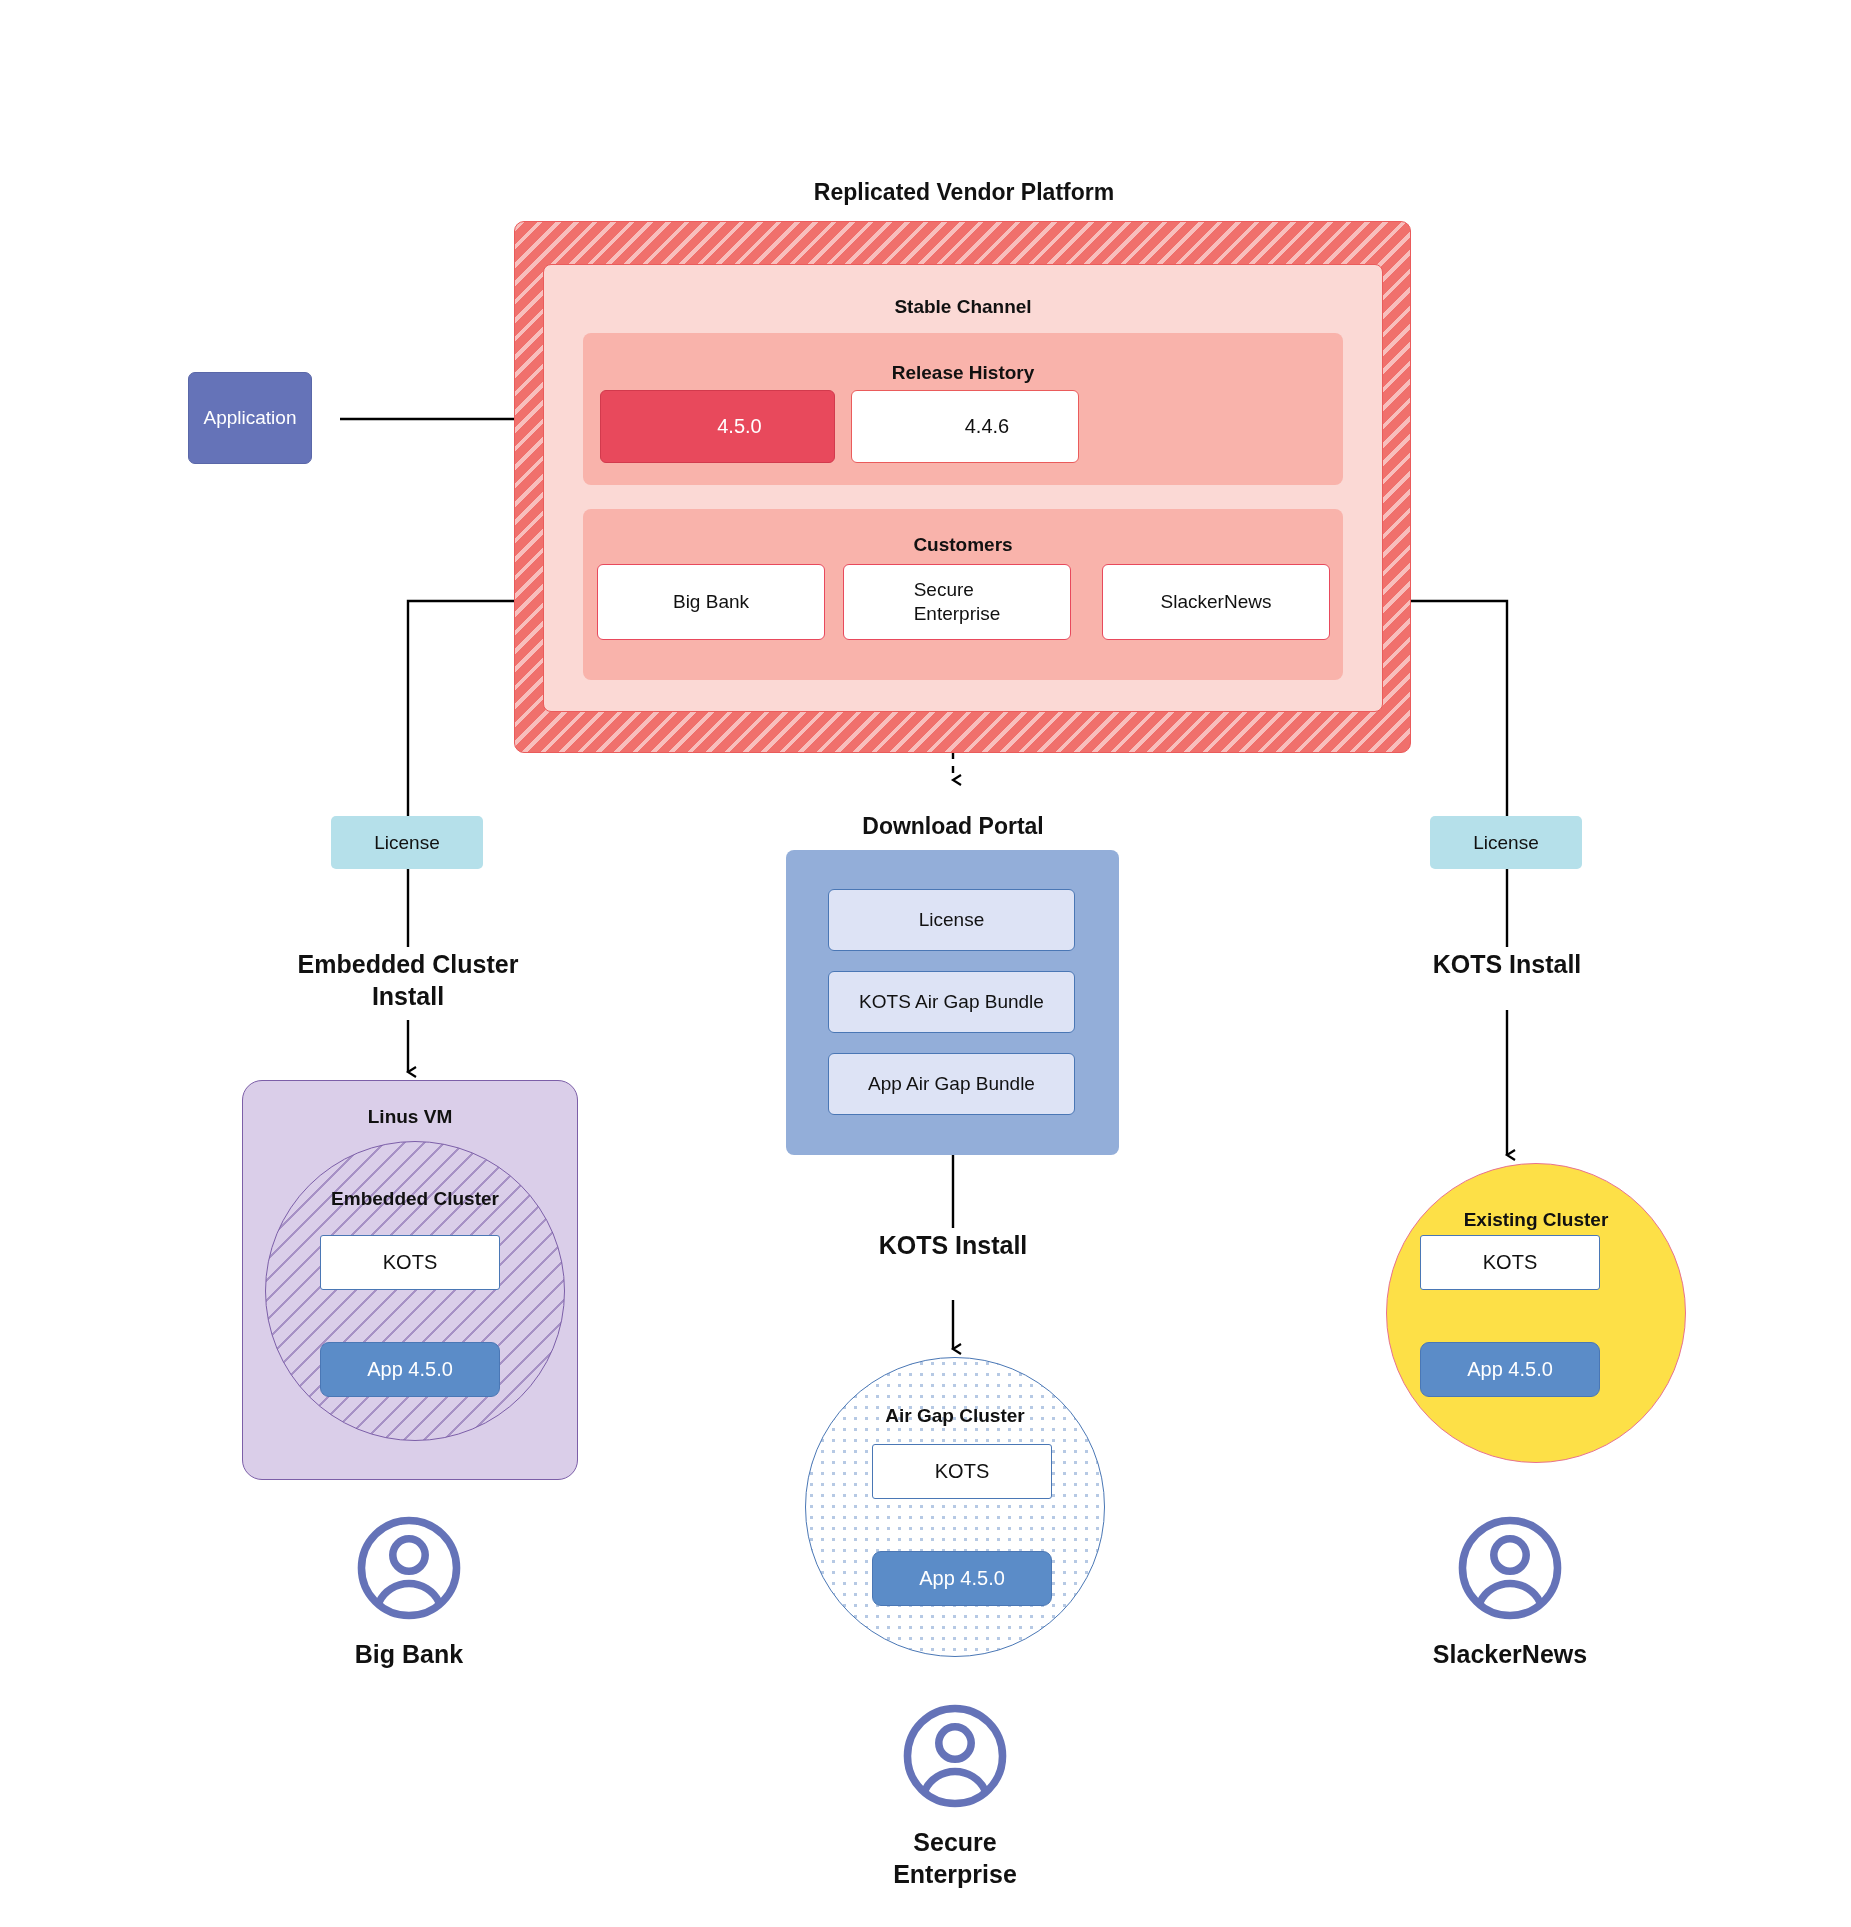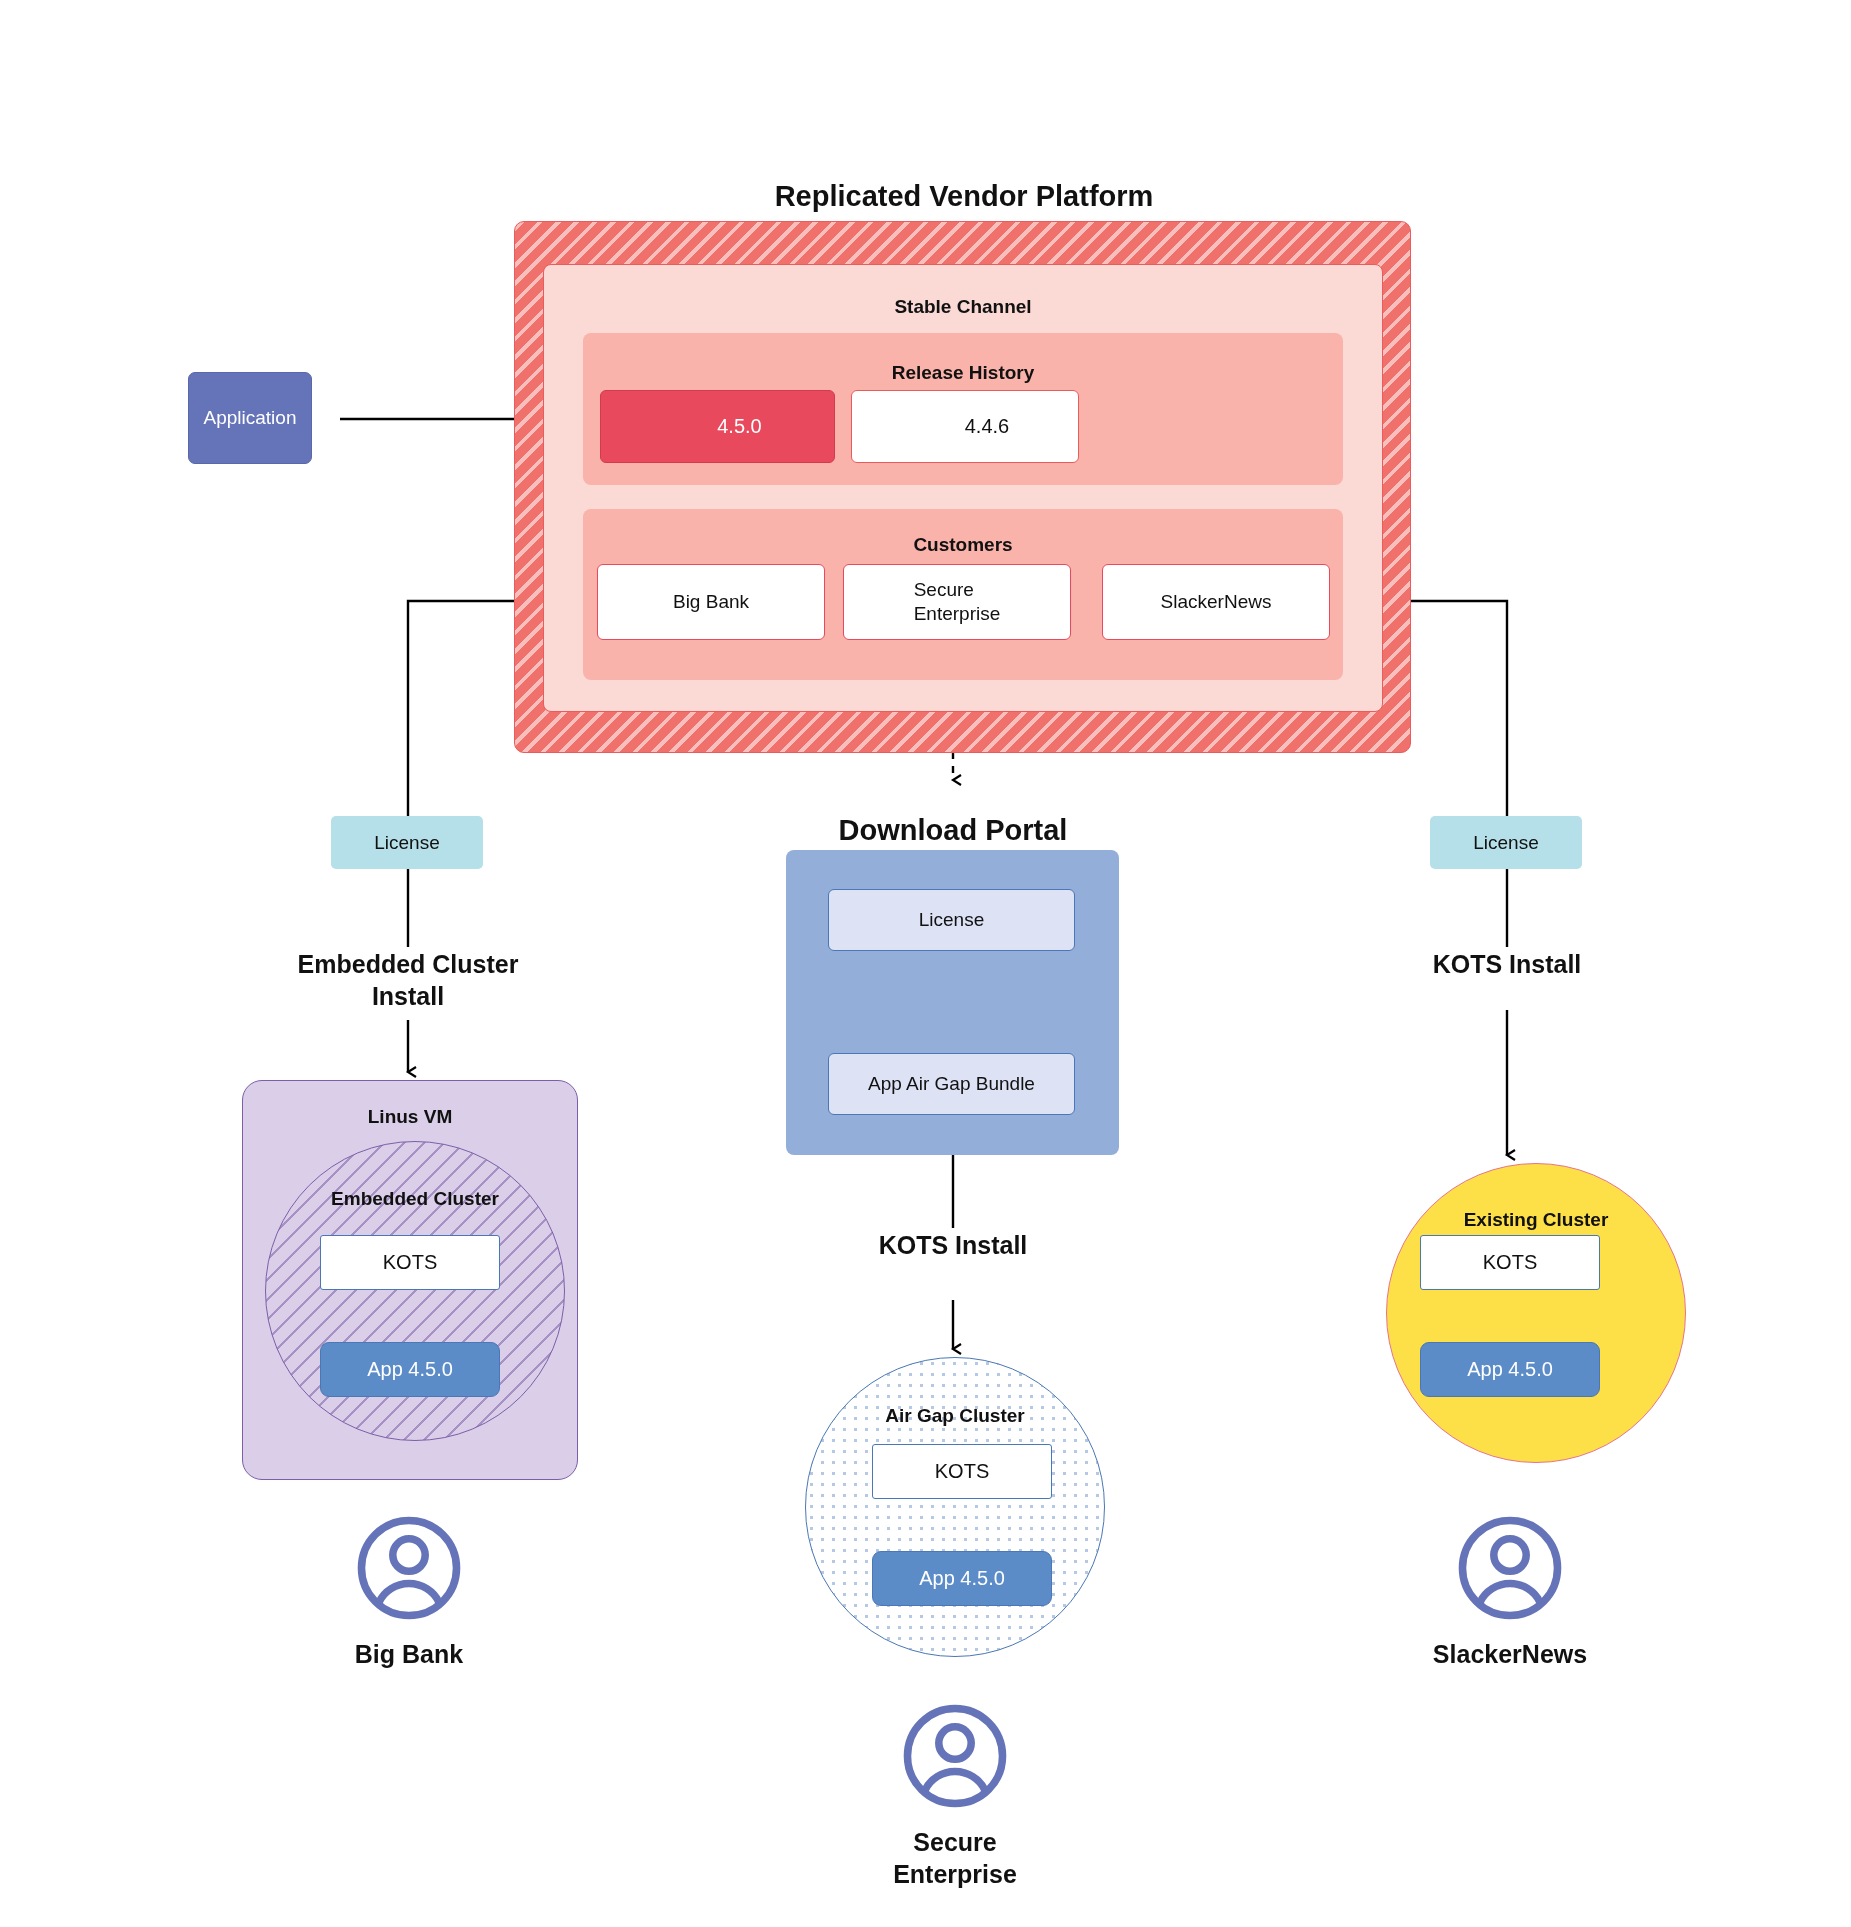--- a/index.html
+++ b/index.html
@@ -22,21 +22,21 @@
 
   
   .lbl {
     position: absolute;
     text-align: center;
     font-weight: 700;
     color: #111111;
     line-height: 1.28;
     white-space: pre-line;
   }
-  .lbl-title { font-size: 29px; }
+  .lbl-title { font-size: 23px; }
   .lbl-big   { font-size: 25px; }
 
   
   #platform-outer {
     left: 514px; top: 221px; width: 897px; height: 532px;
     border-radius: 10px;
     border: 1px solid #ea5b5b;
     background-color: #f0706c;
     background-image: repeating-linear-gradient(
       -45deg,
@@ -311,20 +311,21 @@
 Install</div>
 
   <div class="lbl lbl-big" style="left:803px; top:1229px; width:300px;">KOTS Install</div>
 
   <div class="lbl lbl-big" style="left:1357px; top:948px; width:300px;">KOTS Install</div>
 
   <div class="lbl lbl-title" style="left:803px; top:812px; width:300px;">Download  Portal</div>
 
   <div class="abs" id="download-portal">
     <div class="dl-item" id="dl-license">License</div>
+    <div class="dl-item" id="dl-kots-ag">KOTS Air Gap Bundle</div>
     <div class="dl-item" id="dl-app-ag">App Air Gap Bundle</div>
   </div>
 
   <div class="abs" id="linux-vm">
     <div class="node-head" style="top:25px;">Linus VM</div>
     <div id="embedded-circle">
       <div class="node-head" style="top:46px;">Embedded Cluster</div>
     </div>
   </div>
   <div class="kots-box" style="left:320px; top:1235px; width:180px;">KOTS</div>

